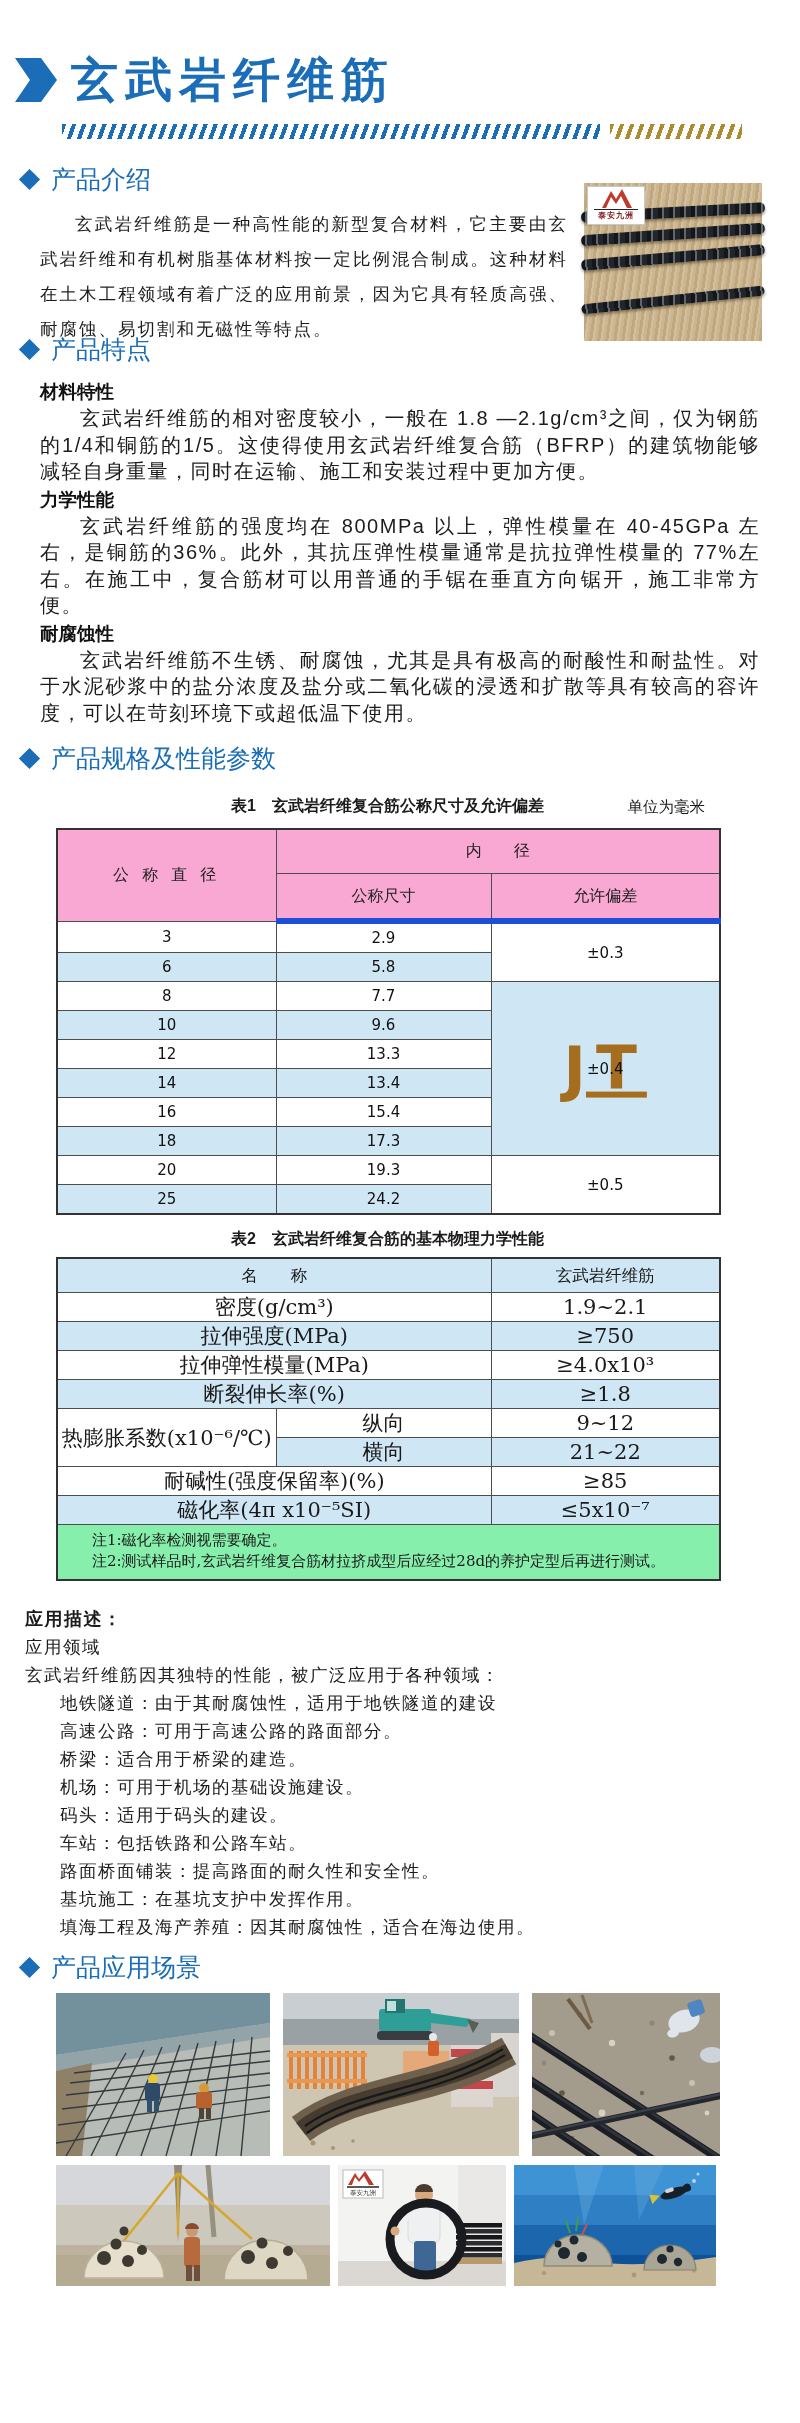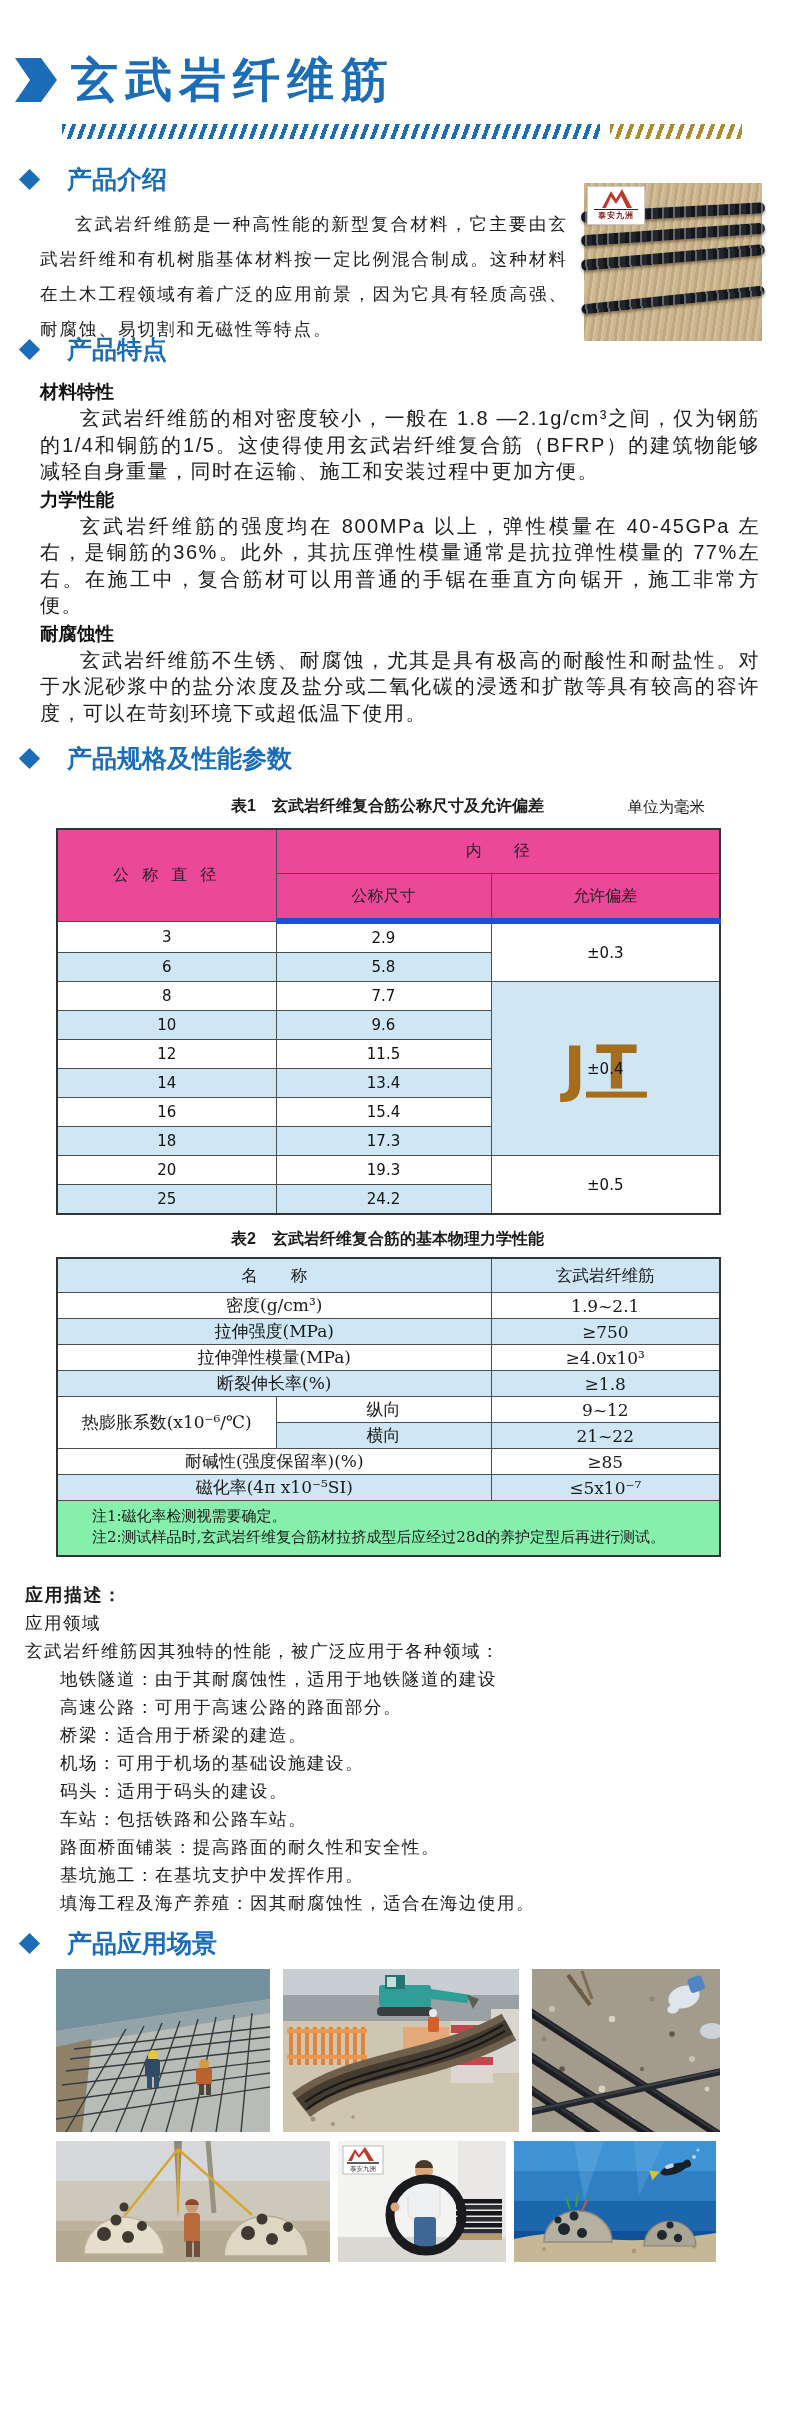--- a/index.html
+++ b/index.html
@@ -9,21 +9,21 @@
   
   .title-row{display:flex;align-items:center;gap:14px;padding:54px 0 0 15px;}
   .title-row h1{margin:0;font-size:47px;font-weight:700;color:#1a6db6;letter-spacing:7px;line-height:52px;}
   .arrow-icon{flex:0 0 auto;width:42px;height:48px;}
 
   .stripes{display:flex;gap:10px;margin:18px 0 0 62px;height:15px;}
   .stripe-blue{width:538px;background:repeating-linear-gradient(110deg,#1a6db6 0 4px,rgba(0,0,0,0) 4px 9.5px);}
   .stripe-gold{width:132px;background:repeating-linear-gradient(110deg,#ab8c2e 0 4px,rgba(0,0,0,0) 4px 9.5px);}
 
   
-  .sec{display:flex;align-items:center;gap:30px;margin-left:22px;color:#1a6db6;font-weight:700;
+  .sec{display:flex;align-items:center;gap:14px;margin-left:22px;color:#1a6db6;font-weight:400;
        font-size:25px;line-height:28px;}
   .diamond{width:15px;height:15px;background:#1a6db6;transform:rotate(45deg);flex:0 0 auto;}
   .sec-intro{margin-top:26px;}
   .sec-features{margin-top:-12px;text-align:center;}
   .sec-specs{margin-top:18px;}
   .sec-scenes{margin-top:12px;}
 
   
   .intro-wrap{margin:14px 38px 0 40px;}
   .intro-text{font-size:17.5px;line-height:35px;letter-spacing:2px;text-align:justify;text-indent:2em;}
@@ -49,36 +49,36 @@
 
   
   .tbl-cap1{position:relative;width:663px;margin:24px 0 0 56px;text-align:center;
      font-size:16px;font-weight:700;line-height:20px;}
   .tbl-cap1 .unit{position:absolute;right:14px;top:1px;font-weight:400;
      font-family:"DejaVu Serif",serif;font-size:15.5px;}
   .tbl-cap2{width:663px;margin:14px 0 0 56px;text-align:center;font-size:16px;font-weight:700;line-height:20px;}
 
   table.t1{width:663px;margin:12px 0 0 56px;border-collapse:collapse;border:2px solid #333;table-layout:fixed;}
   .t1 th,.t1 td{border:1px solid #4d4d4d;text-align:center;padding:0;}
-  .t1 thead th{background:#ec4899;font-family:"DejaVu Serif",serif;font-weight:400;font-size:16px;height:43px;color:#222;}
+  .t1 thead th{background:#f9a8d4;font-family:"DejaVu Serif",serif;font-weight:400;font-size:16px;height:43px;color:#222;}
   .t1 thead tr.h2 th{height:44px;border-bottom:6px solid #1d4ed8;}
   .t1 th.diam{letter-spacing:4px;}
   .t1 td{height:28px;font-family:"DejaVu Sans",sans-serif;font-size:15px;color:#111;background:#fff;}
   .t1 tr.alt td{background:#cfe6f5;}
   .t1 td.tol{background:#fff;font-family:"DejaVu Sans",sans-serif;}
   .t1 td.tol-mid{background:#cfe6f5;position:relative;}
   .jt-watermark{position:absolute;left:50%;top:50%;transform:translate(-50%,-52%);
      font-size:60px;font-weight:700;color:#a16207;letter-spacing:10px;opacity:.9;pointer-events:none;text-decoration:underline;}
   .tolv{position:relative;z-index:1;}
 
   table.t2{width:663px;margin:8px 0 0 56px;border-collapse:collapse;border:2px solid #333;
      font-family:"DejaVu Serif",serif;table-layout:fixed;padding-left:8px;}
   .t2 th,.t2 td{border:1px solid #4d4d4d;text-align:center;font-weight:400;padding:0;color:#1a1a1a;}
   .t2 thead th{background:#cfe6f5;height:33px;font-size:16.5px;}
-  .t2 td{height:25px;font-size:17px;background:#fff;}
+  .t2 td{height:25px;font-size:21px;background:#fff;}
   .t2 tr.alt td{background:#cfe6f5;}
   .t2 td.wlab{background:#fff;}
   .t2 td.notes{background:#86efac;text-align:left;padding:5px 8px 7px 34px;font-size:15px;line-height:21px;height:auto;}
 
   
   .app{margin:24px 30px 0 25px;font-size:17.5px;line-height:28px;letter-spacing:1.5px;}
   .app .h{font-weight:700;font-size:18px;}
   .app .item{padding-left:35px;}
   .app .summary{text-align:justify;}
 
@@ -192,21 +192,21 @@
           <span class="jt-watermark">JT</span>
           <span class="tolv">±0.4</span>
         </td>
       </tr>
       <tr class="alt">
         <td>10</td>
         <td>9.6</td>
       </tr>
       <tr>
         <td>12</td>
-        <td>11.5</td>
+        <td>13.3</td>
       </tr>
       <tr class="alt">
         <td>14</td>
         <td>13.4</td>
       </tr>
       <tr>
         <td>16</td>
         <td>15.4</td>
       </tr>
       <tr class="alt">

